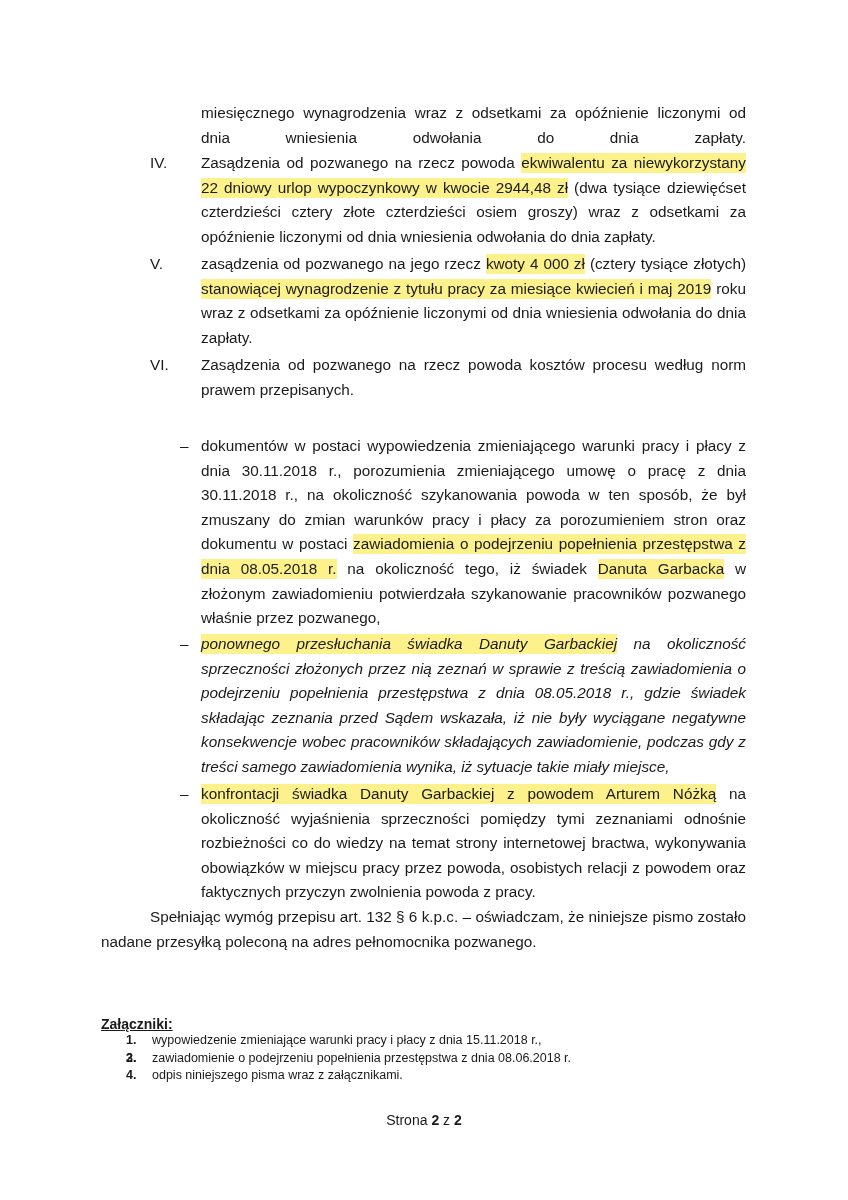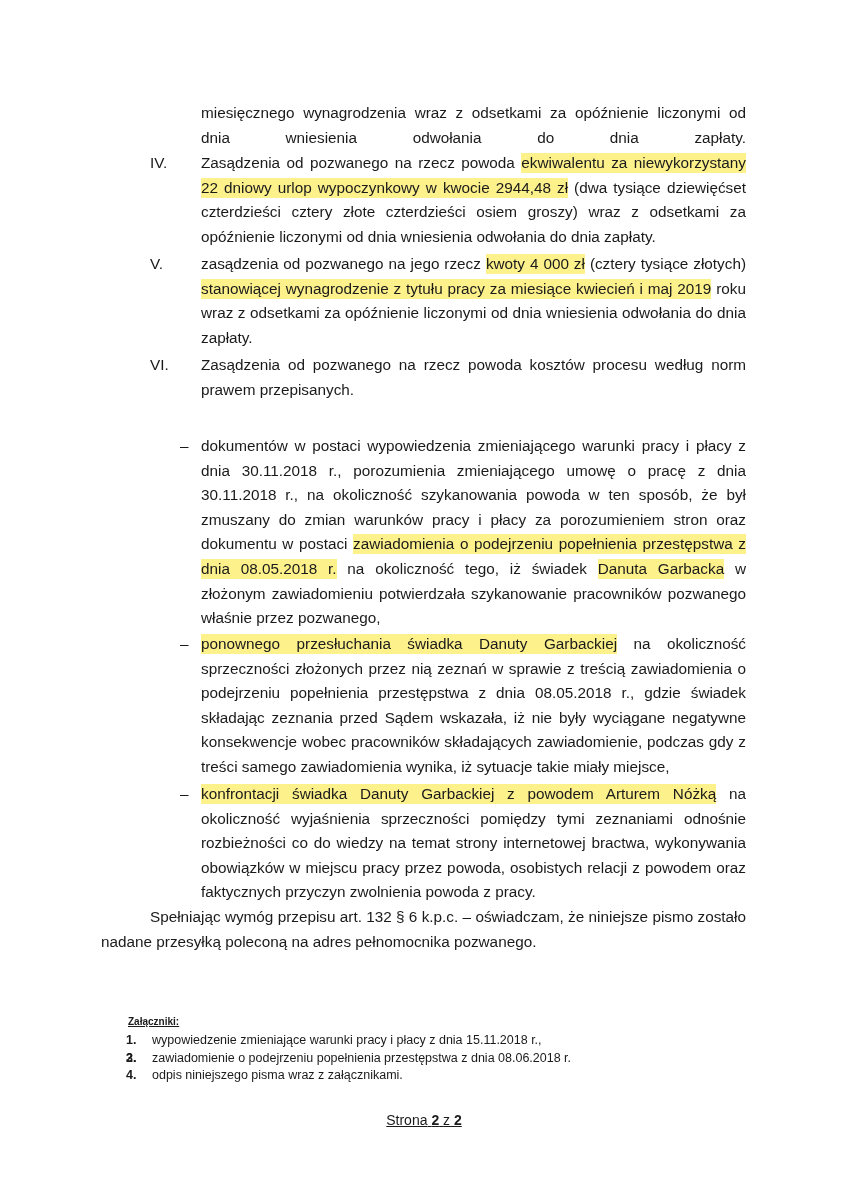--- a/index.html
+++ b/index.html
@@ -5,25 +5,25 @@
   html, body { margin: 0; padding: 0; background: #ffffff; }
   body { width: 848px; height: 1200px; position: relative; overflow: hidden;
          font-family: "Liberation Sans", sans-serif; color: #1a1a1a; }
   .page { position: absolute; left: 0; top: 0; width: 848px; height: 1200px; }
   .p { position: absolute; font-size: 15.3px; line-height: 24.6px; }
   .j { text-align: justify; text-align-last: justify; }
   .nl { text-align-last: left; }
   .hl { background: #fdf18c; padding: 1px 0 2px 0; }
   .rn { position: absolute; font-size: 15.3px; line-height: 24.6px; }
   .dash { position: absolute; font-size: 15.3px; line-height: 24.6px; }
-  .att-title { position: absolute; left: 101px; top: 1016px; font-size: 10px; font-weight: bold; text-decoration: underline; margin-left: 27px; }
+  .att-title { position: absolute; left: 101px; top: 1016px; font-size: 14px; font-weight: bold; text-decoration: underline; }
   .att-list { position: absolute; left: 126px; top: 1032px; font-size: 12.5px; line-height: 17.5px; margin: 0; padding: 0; list-style: none; }
   .att-list li { position: relative; padding-left: 26px; }
   .att-num { position: absolute; left: 0; font-weight: bold; }
-  .footer { position: absolute; left: 0; width: 848px; top: 1112px; text-align: center; font-size: 14px; text-decoration: underline; }
+  .footer { position: absolute; left: 0; width: 848px; top: 1112px; text-align: center; font-size: 14px; }
   .footer b { font-weight: bold; }
 </style>
 </head>
 <body>
 
 <div class="page">
 
   <div class="p j" style="left:201px; top:101px; width:545px;">
     <span>miesięcznego wynagrodzenia wraz z odsetkami za opóźnienie liczonymi od</span><br>
     <span class="nl">dnia wniesienia odwołania do dnia zapłaty.</span>
@@ -44,21 +44,21 @@
     <span>Zasądzenia od pozwanego na rzecz powoda kosztów procesu według norm prawem przepisanych.</span>
   </div>
 
 
   <div class="dash" style="left:180px; top:434px;">–</div>
   <div class="p j" style="left:201px; top:434px; width:545px; text-indent:0; text-align-last:left;">
     <span>dokumentów w postaci wypowiedzenia zmieniającego warunki pracy i płacy z dnia 30.11.2018 r., porozumienia zmieniającego umowę o pracę z dnia 30.11.2018 r., na okoliczność szykanowania powoda w ten sposób, że był zmuszany do zmian warunków pracy i płacy za porozumieniem stron oraz dokumentu w postaci </span><span class="hl" style="background: rgb(253, 241, 140);">zawiadomienia o podejrzeniu popełnienia przestępstwa z dnia 08.05.2018 r.</span><span> na okoliczność tego, iż świadek </span><span class="hl" style="background: rgb(253, 241, 140);">Danuta Garbacka</span><span> w złożonym zawiadomieniu potwierdzała szykanowanie pracowników pozwanego właśnie przez pozwanego,</span>
   </div>
 
   <div class="dash" style="left:180px; top:632px;">–</div>
-  <div class="p j" style="left:201px; top:632px; width:545px; text-align-last:left;">
+  <div class="p j" style="left:201px; top:632px; width:545px; text-align-last:left;font-style:italic;">
     <span class="hl" style="background: rgb(253, 241, 140);">ponownego przesłuchania świadka Danuty Garbackiej</span><span> na okoliczność sprzeczności złożonych przez nią zeznań w sprawie z treścią zawiadomienia o podejrzeniu popełnienia przestępstwa z dnia 08.05.2018 r., gdzie świadek składając zeznania przed Sądem wskazała, iż nie były wyciągane negatywne konsekwencje wobec pracowników składających zawiadomienie, podczas gdy z treści samego zawiadomienia wynika, iż sytuacje takie miały miejsce,</span>
   </div>
 
   <div class="dash" style="left:180px; top:782px;">–</div>
   <div class="p j" style="left:201px; top:782px; width:545px; text-align-last:left;">
     <span class="hl" style="background: rgb(253, 241, 140);">konfrontacji świadka Danuty Garbackiej z powodem Arturem Nóżką</span><span> na okoliczność wyjaśnienia sprzeczności pomiędzy tymi zeznaniami odnośnie rozbieżności co do wiedzy na temat strony internetowej bractwa, wykonywania obowiązków w miejscu pracy przez powoda, osobistych relacji z powodem oraz faktycznych przyczyn zwolnienia powoda z pracy.</span>
   </div>
 
   <div class="p j" style="left:101px; top:905px; width:645px; text-indent:49px; text-align-last:left;">Spełniając wymóg przepisu art. 132 § 6 k.p.c. – oświadczam, że niniejsze pismo zostało nadane przesyłką poleconą na adres pełnomocnika pozwanego.</div>
 

